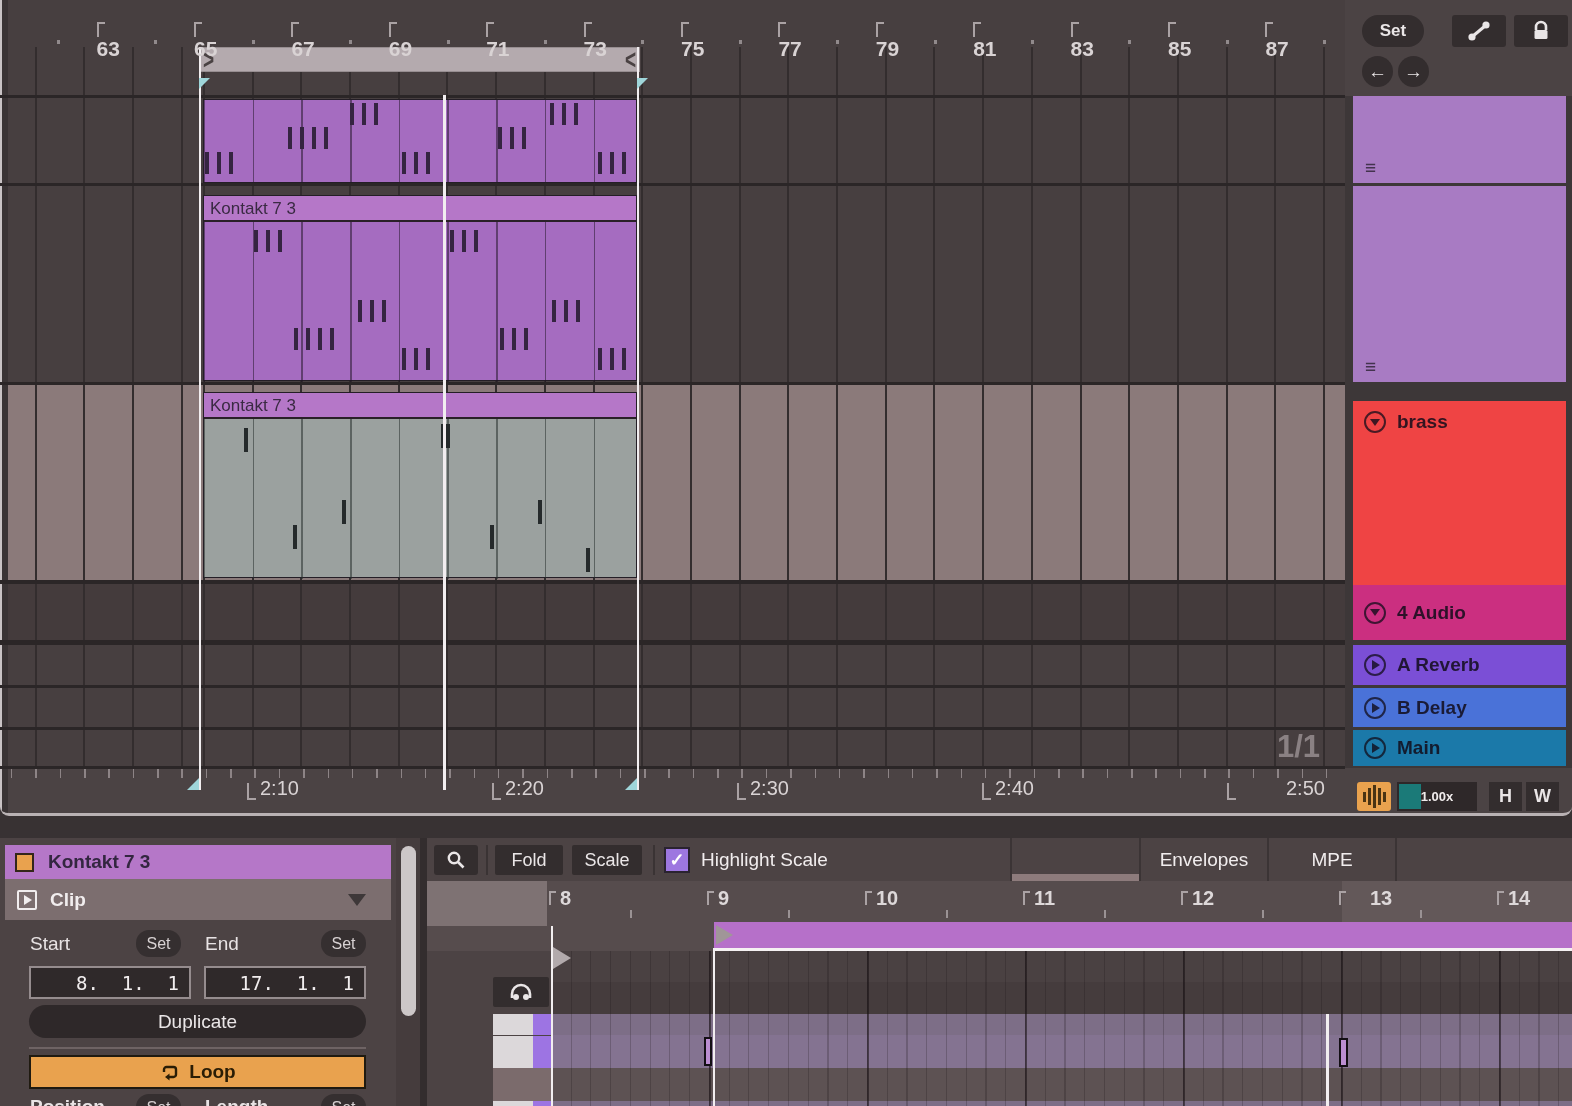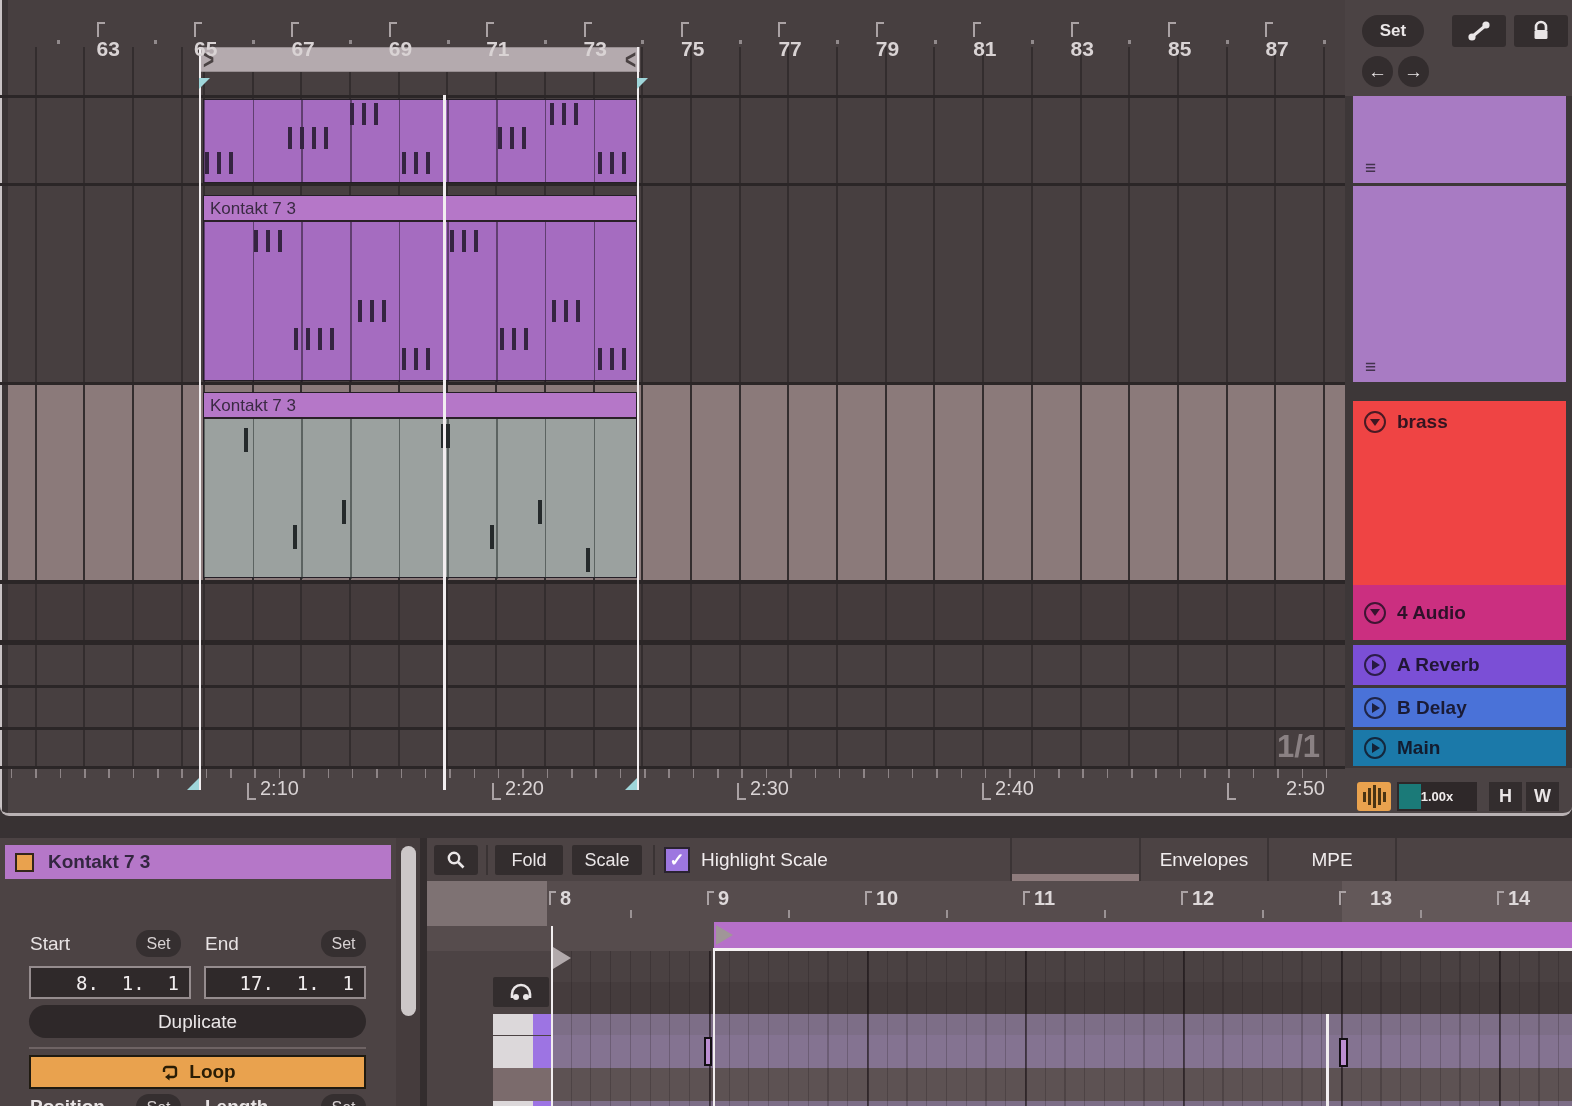--- a/index.html
+++ b/index.html
@@ -460,20 +460,27 @@
         <span class="brk"></span>
         <span>2:50</span>
       </div>
     </div>
 
   <div id="panel">
     <div class="abs" id="clip-hdr">
       <div class="sq"></div>
       <div class="t">Kontakt 7 3</div>
     </div>
+    <div class="abs" id="clip-row">
+      <div class="psq">
+          <i></i>
+        </div>
+      <div class="t">Clip</div>
+      <div class="caret"></div>
+    </div>
 
     <div class="abs plabel" style="left:30px;top:95px">Start</div>
     <div class="abs setpill" style="left:136px;top:92px">Set</div>
     <div class="abs plabel" style="left:205px;top:95px">End</div>
     <div class="abs setpill" style="left:321px;top:92px">Set</div>
 
     <div class="abs valbox" style="left:29px;width:162px"> 8.  1.  1</div>
     <div class="abs valbox" style="left:204px;width:162px">17.  1.  1</div>
 
     <div class="abs" id="dup-btn">Duplicate</div>

